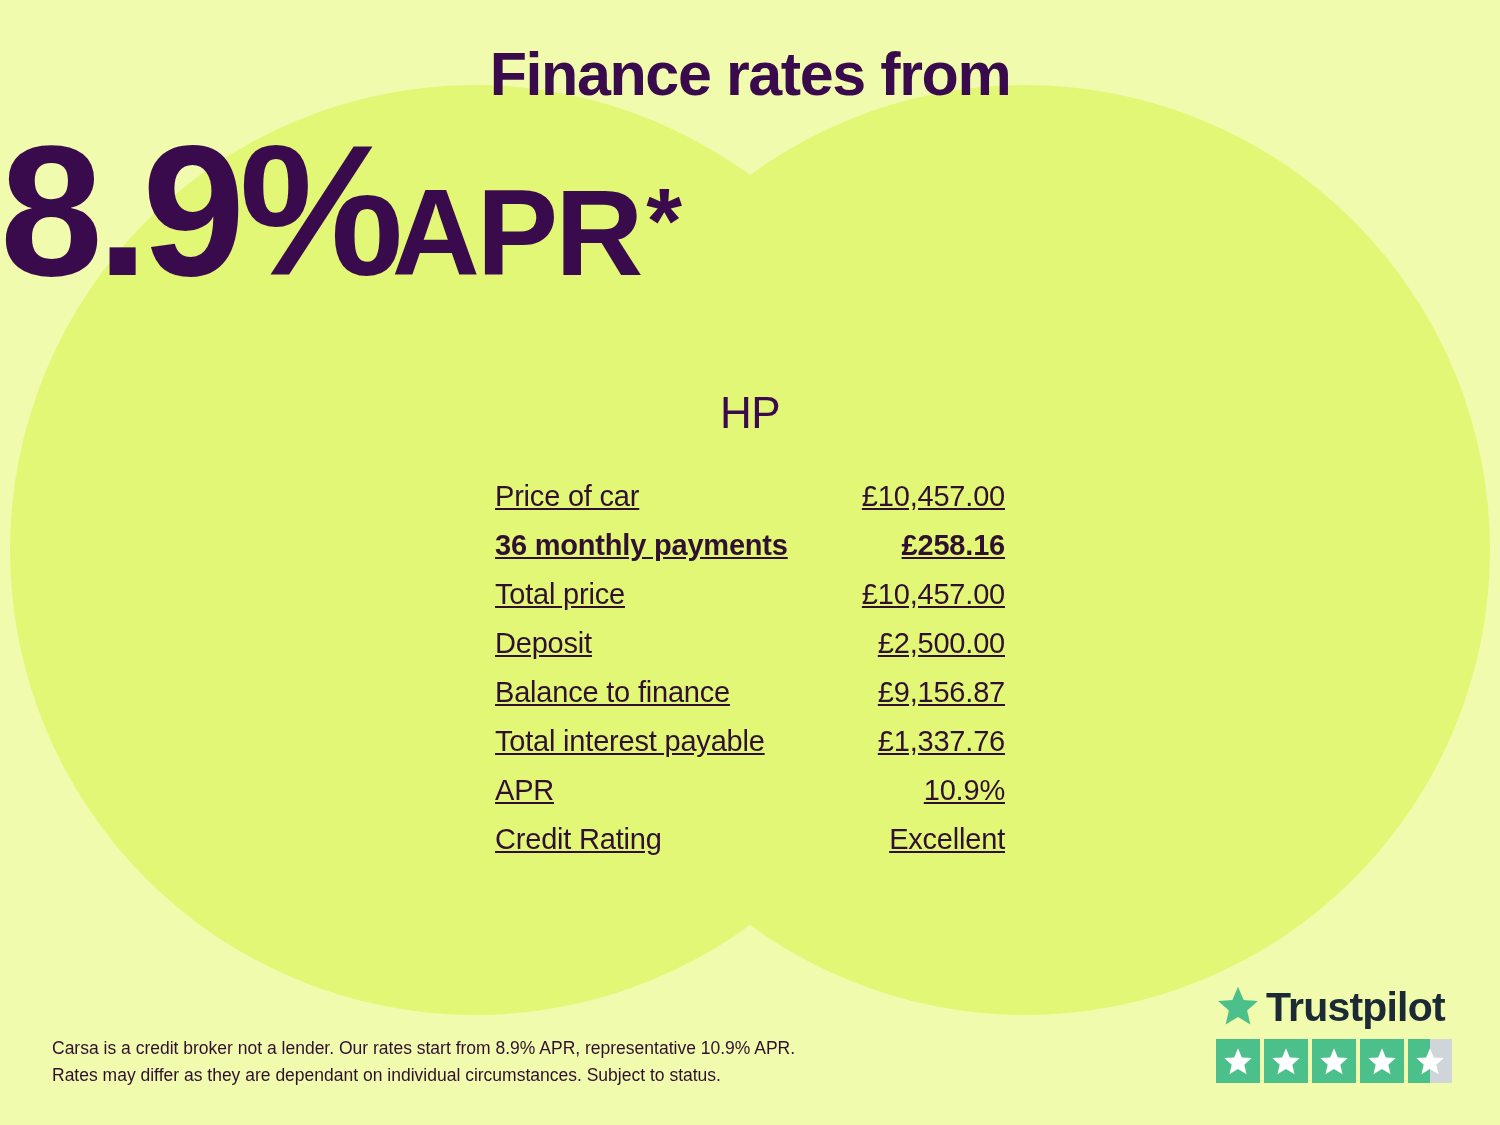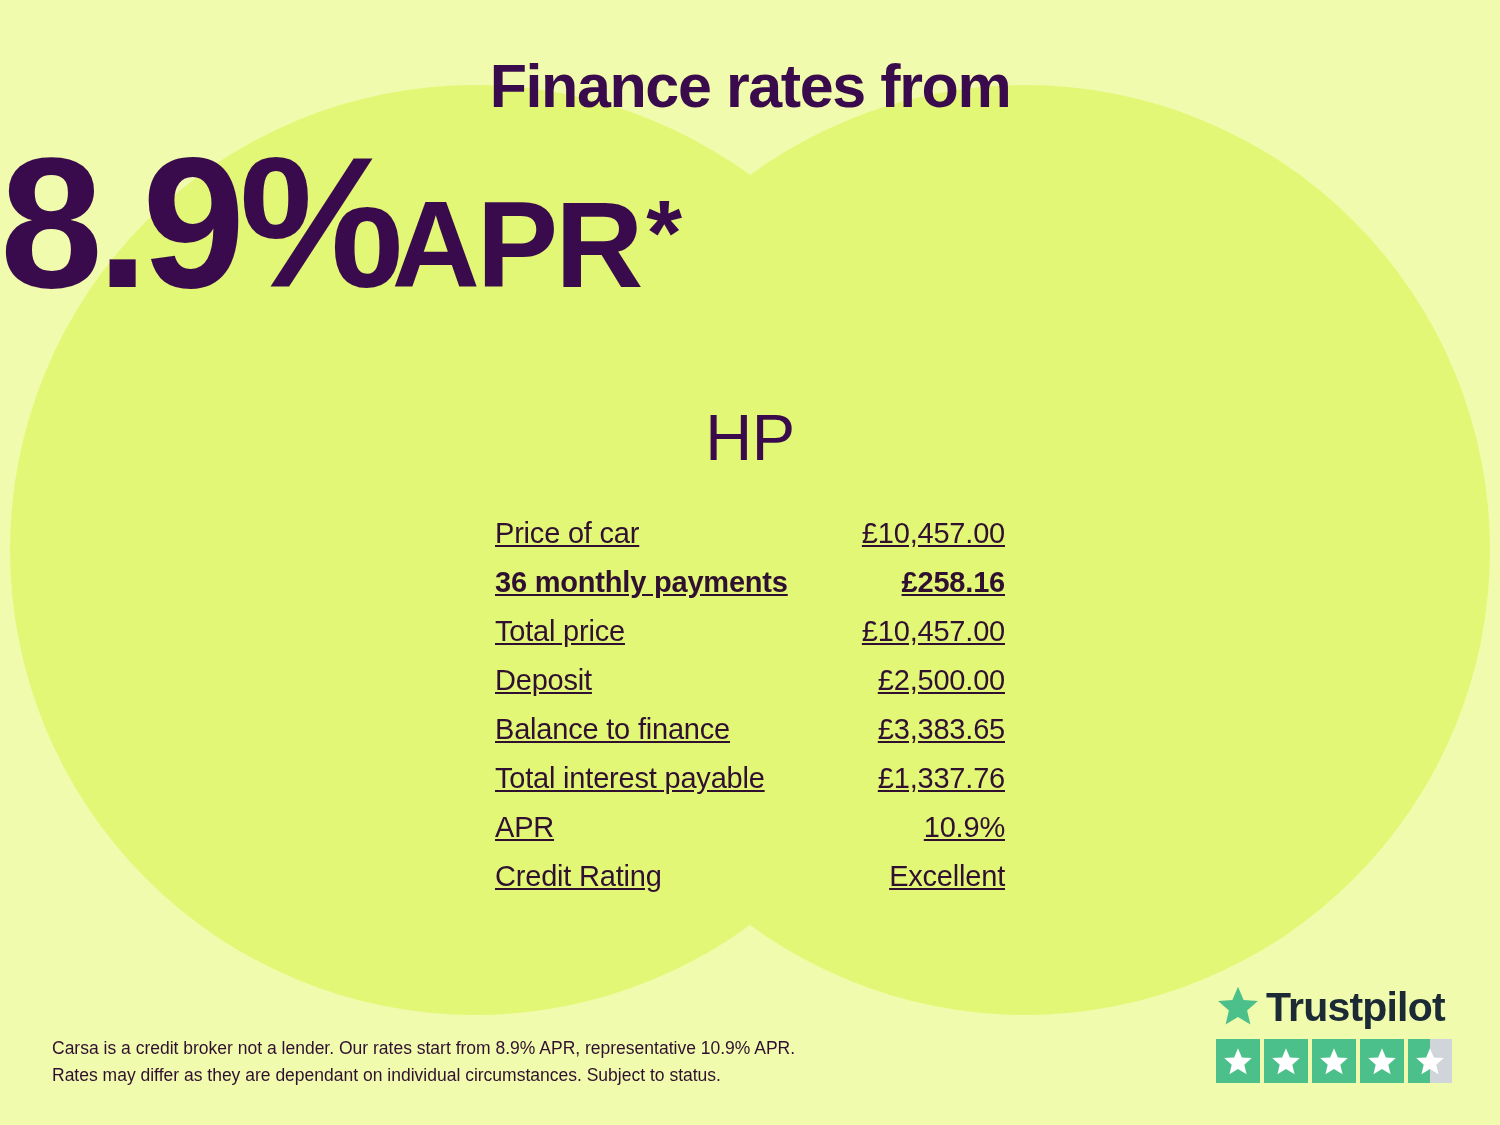--- a/index.html
+++ b/index.html
@@ -45,21 +45,21 @@
     width: 100%;
     height: 100%;
   }
 
   .headline {
     text-align: center;
     color: #3a0b4c;
     font-weight: bold;
     font-size: 61px;
     letter-spacing: -1.4px;
-    padding-top: 54px;
+    padding-top: 42px;
     line-height: 1.05;
   }
 
   .apr-line {
     color: #3a0b4c;
     font-weight: bold;
     line-height: 0.95;
     margin-top: 18px;
     white-space: nowrap;
   }
@@ -74,21 +74,21 @@
     left: -6px;
   }
   .apr-star {
     font-size: 92px;
     vertical-align: 22px;
   }
 
   .plan-title {
     text-align: center;
     color: #3a0b4c;
-    font-size: 65px;
+    font-size: 44px;
     margin-top: 88px;
     letter-spacing: -0.5px;
   }
 
   .table {
     width: 510px;
     margin: 34px auto 0 auto;
     color: #2f1030;
     text-decoration: underline;
   }
@@ -184,21 +184,21 @@
       <div class="row">
         <span class="label">Total price</span>
         <span class="value">£10,457.00</span>
       </div>
       <div class="row">
         <span class="label">Deposit</span>
         <span class="value">£2,500.00</span>
       </div>
       <div class="row">
         <span class="label">Balance to finance</span>
-        <span class="value">£3,383.65</span>
+        <span class="value">£9,156.87</span>
       </div>
       <div class="row">
         <span class="label">Total interest payable</span>
         <span class="value">£1,337.76</span>
       </div>
       <div class="row">
         <span class="label">APR</span>
         <span class="value">10.9%</span>
       </div>
       <div class="row">

